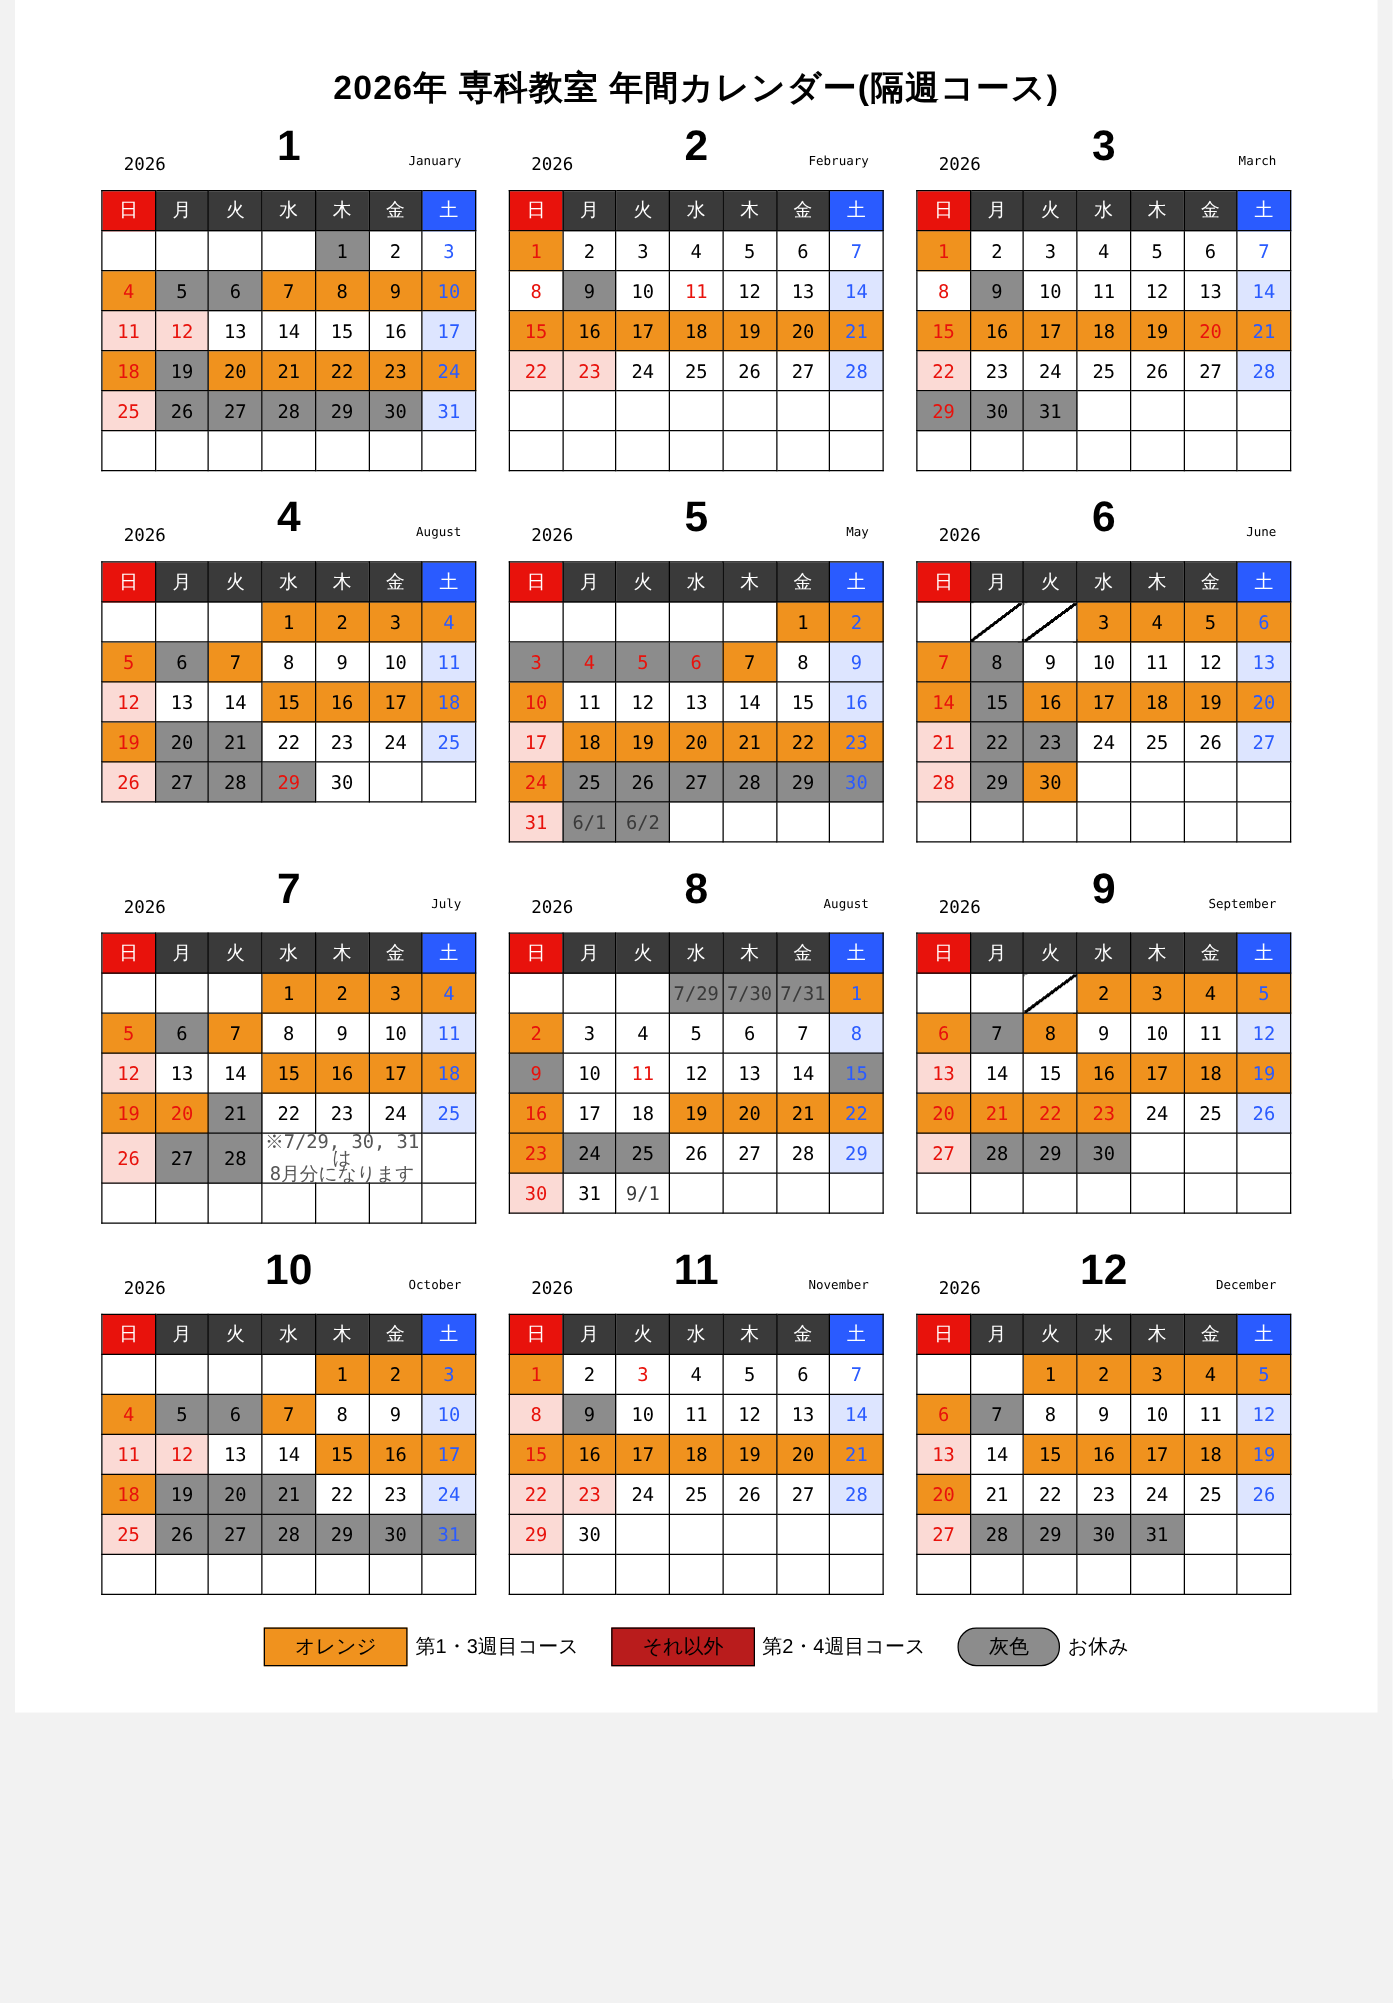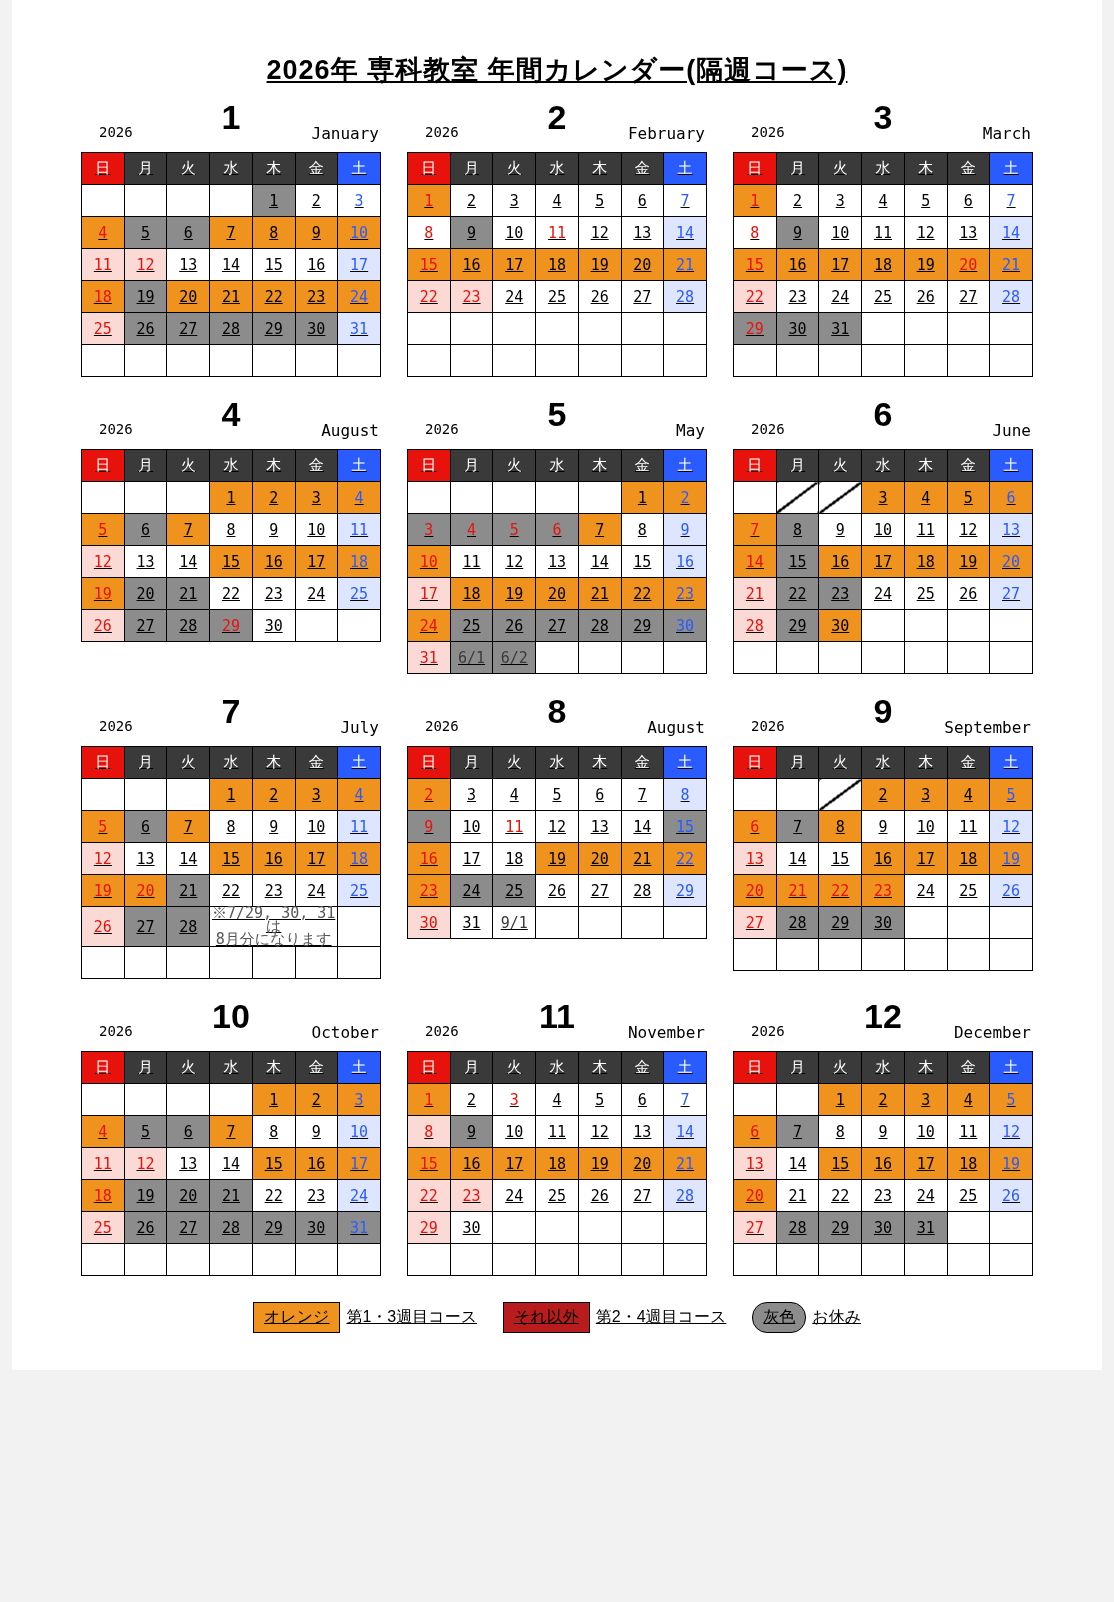--- a/index.html
+++ b/index.html
@@ -4,21 +4,20 @@
 <style>
   html,body{margin:0;padding:0;}
   body{
     width:1114px;height:1602px;
     background:#f2f2f2;
     font-family:"Liberation Sans","DejaVu Sans",sans-serif;
   }
   .page{
     position:absolute;left:12px;top:0;width:1090px;height:1370px;
     background:#ffffff;
-    text-decoration:underline;
   }
   .title{
     text-align:center;
     font-size:27px;
     font-weight:bold;
     letter-spacing:1px;
     padding-top:52px;
     color:#000;
   }
   .grid{
@@ -45,22 +44,22 @@
     font-weight:bold;
     line-height:34px;
   }
   .m-year{
     position:absolute;left:6px;top:18px;
     font-size:14px;
     font-family:"DejaVu Sans Mono","Liberation Mono",monospace;
     margin-left:12px;
   }
   .m-eng{
-    position:absolute;right:2px;top:18px;
-    font-size:16px;
+    position:absolute;right:12px;top:18px;
+    font-size:10px;
     font-family:"DejaVu Sans Mono","Liberation Mono",monospace;
   }
   table.cal{
     border-collapse:collapse;
     width:300px;
     table-layout:fixed;
   }
   table.cal td, table.cal th{
     border:1px solid #000;
     height:31px;
@@ -94,21 +93,21 @@
     margin-top:26px;
     display:flex;
     justify-content:center;
     align-items:center;
     gap:26px;
     font-size:16px;
   }
   .legend .item{display:flex;align-items:center;}
   .chip{
     border:1px solid #000;
-    padding:4px 10px;
+    padding:4px 24px;
     font-size:16px;
     margin-right:6px;
   }
   .chip.orange{background:#f0921e;}
   .chip.gray{background:#8c8c8c;border-radius:15px;}
   .chip.white{background:#b91c1c;}
 </style>
 </head>
 <body>
 
@@ -649,20 +648,29 @@
               <th class="dow">月</th>
               <th class="dow">火</th>
               <th class="dow">水</th>
               <th class="dow">木</th>
               <th class="dow">金</th>
               <th class="dow sat">土</th>
             </tr>
           </thead>
           <tbody>
             <tr>
+              <td class=""></td>
+              <td class=""></td>
+              <td class=""></td>
+              <td class="gray small">7/29</td>
+              <td class="gray small">7/30</td>
+              <td class="gray small">7/31</td>
+              <td class="sat orange">1</td>
+            </tr>
+            <tr>
               <td class="sun orange">2</td>
               <td class="">3</td>
               <td class="">4</td>
               <td class="">5</td>
               <td class="">6</td>
               <td class="">7</td>
               <td class="sat lblue">8</td>
             </tr>
             <tr>
               <td class="sun gray">9</td>

